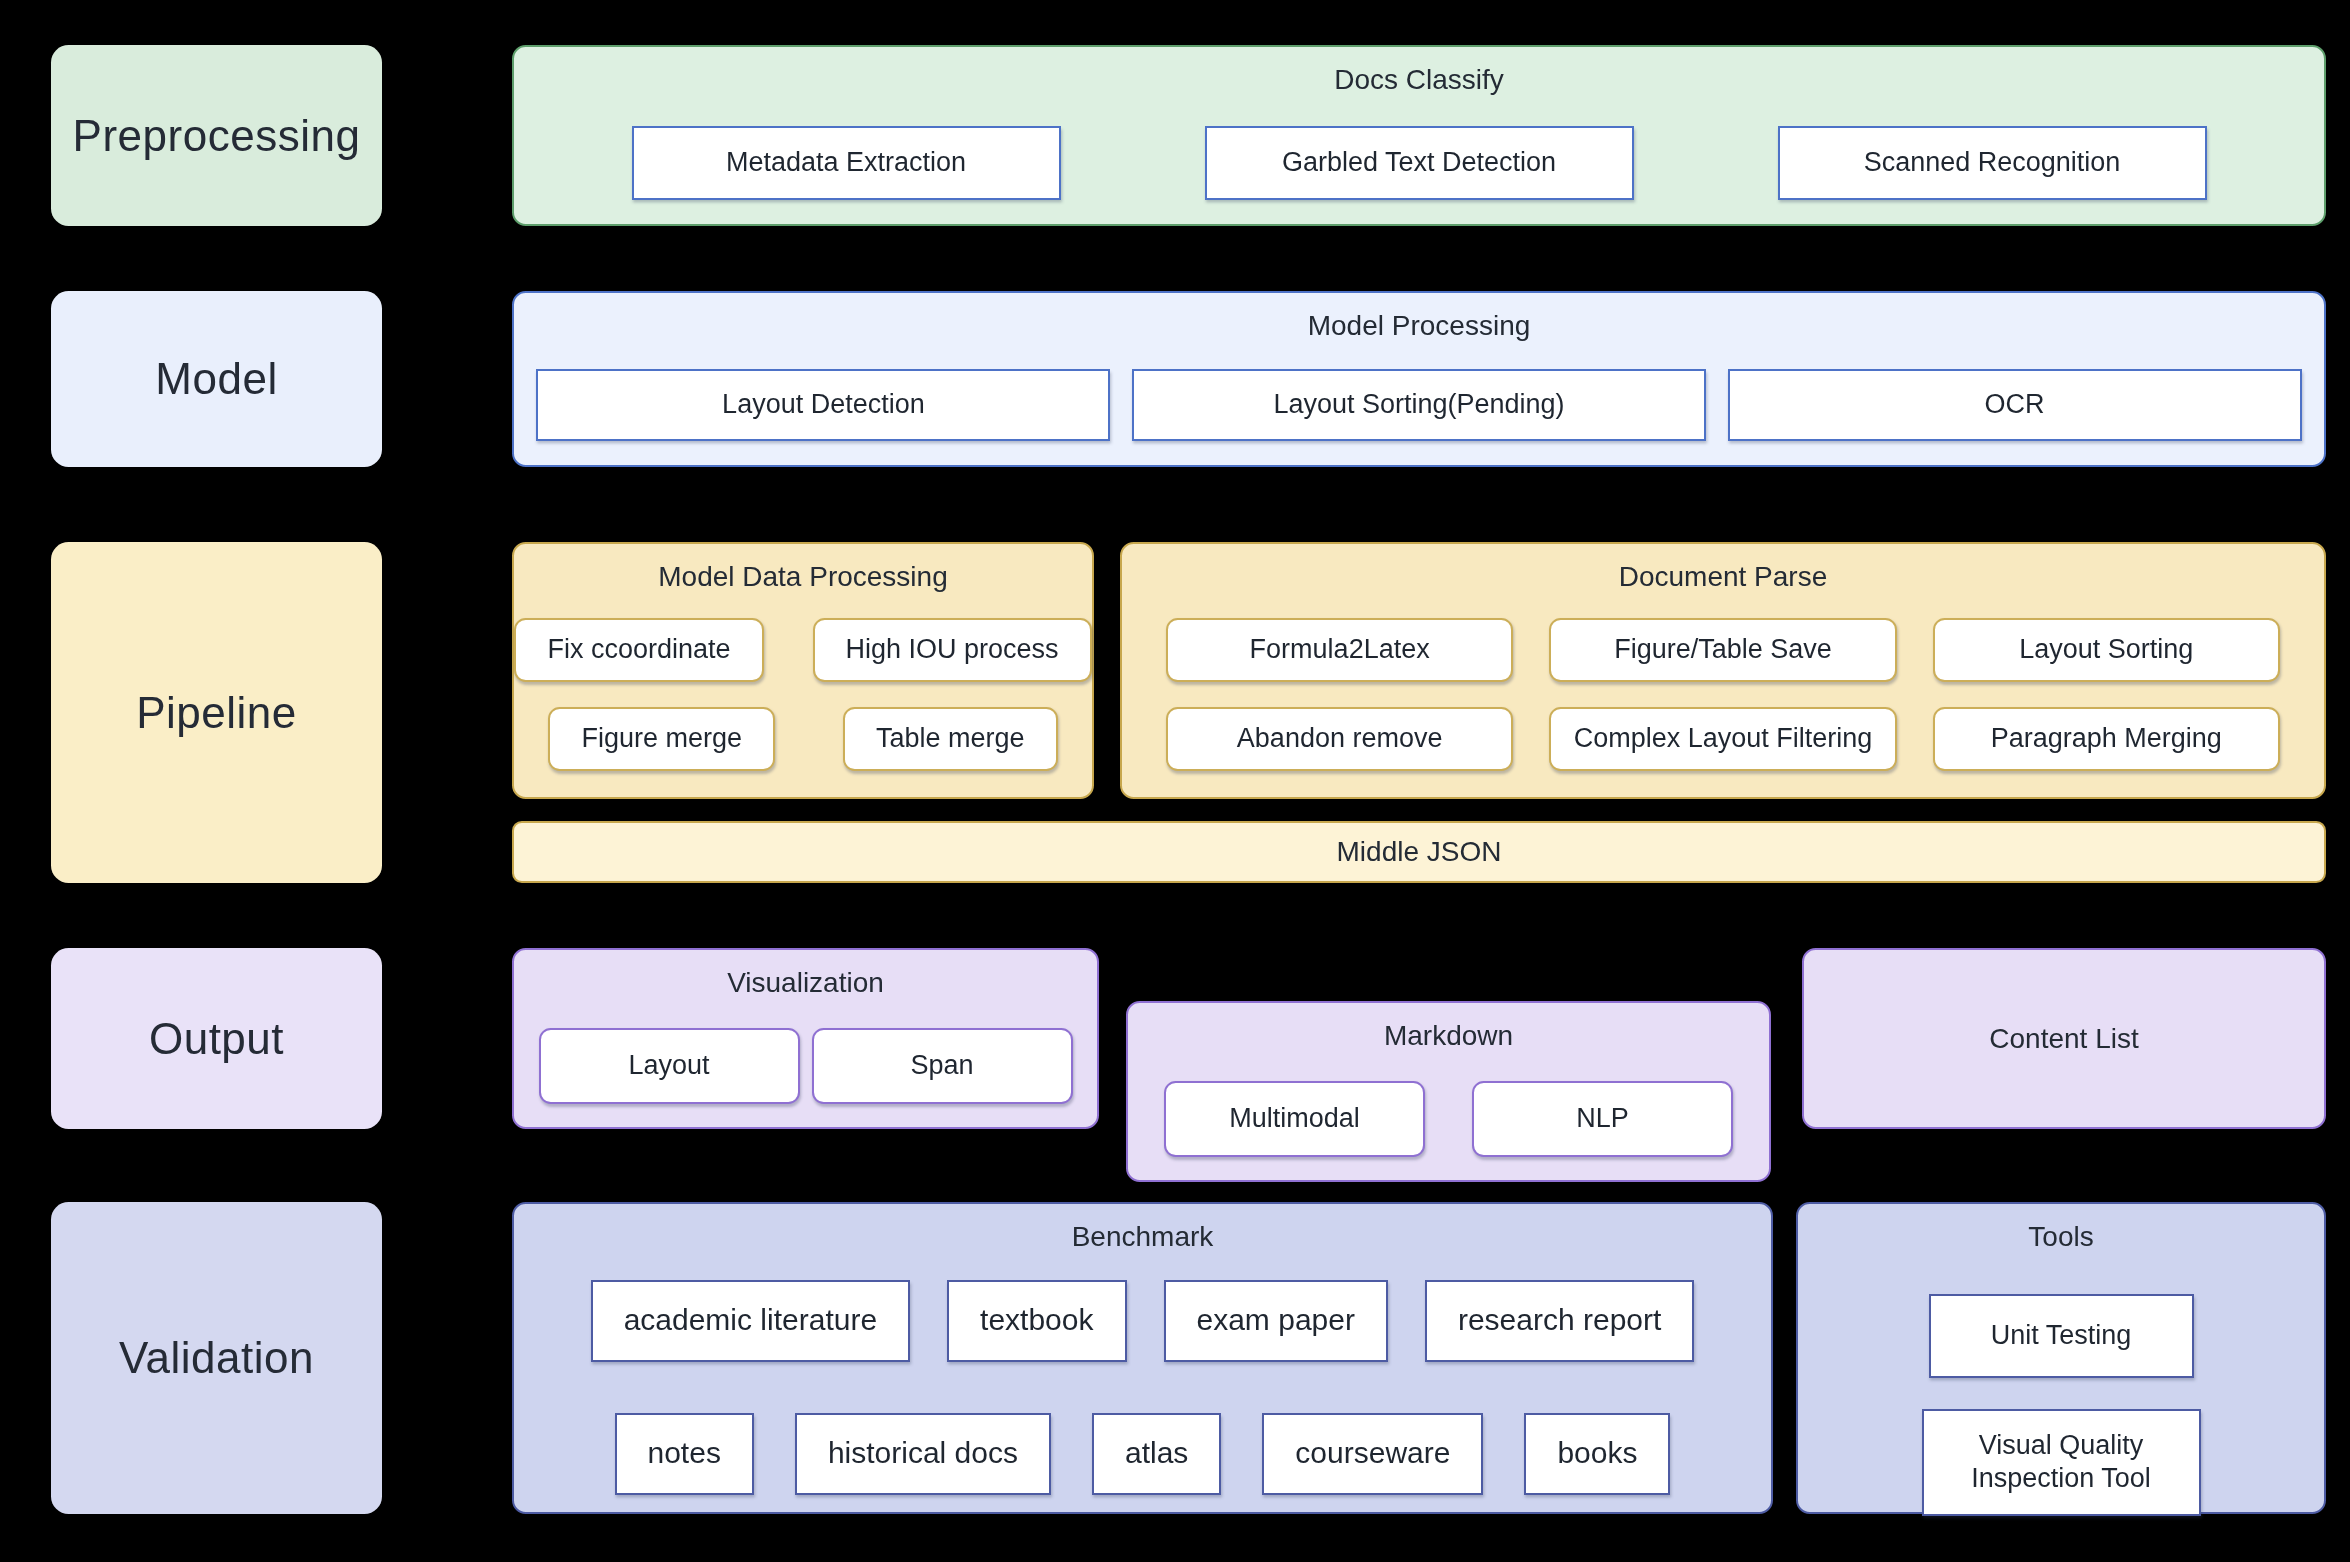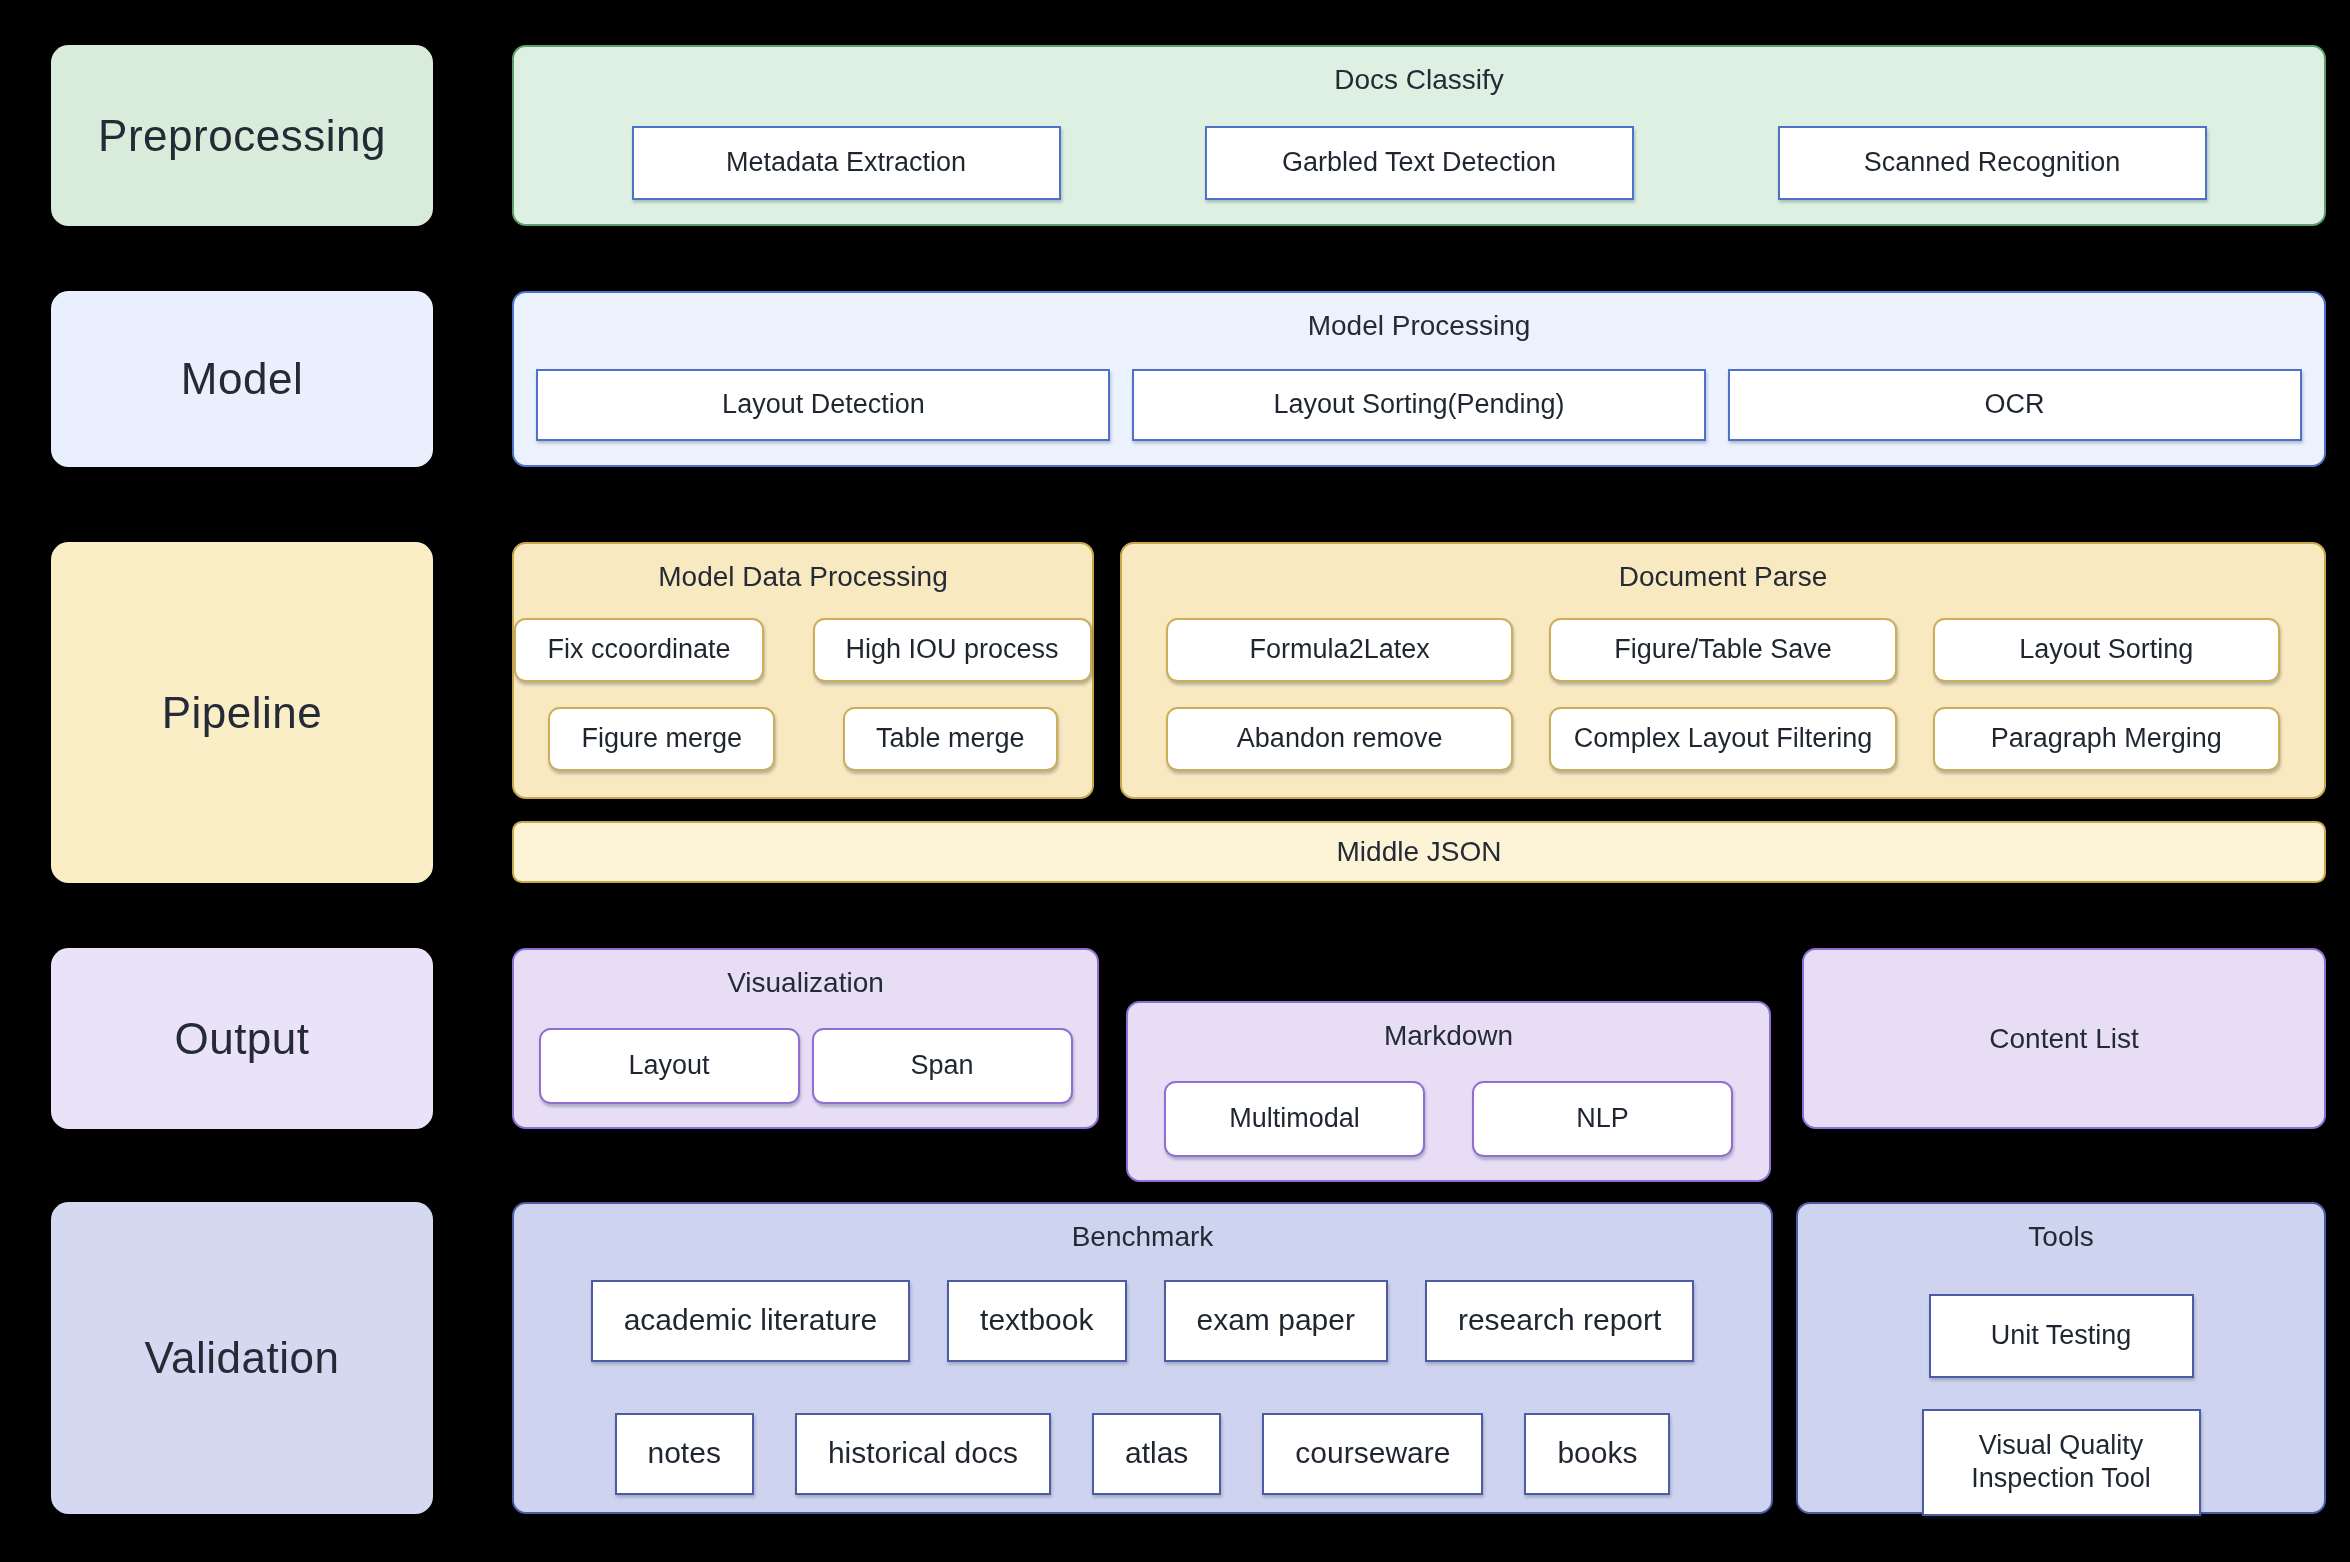--- a/index.html
+++ b/index.html
@@ -1,21 +1,21 @@
 <!DOCTYPE html>
 <html><head>
 <meta charset="utf-8">
 <style>
   html, body { margin:0; padding:0; background:#000; }
   .canvas {
     position:relative; width:2350px; height:1562px; background:#000000;
     font-family:"Liberation Sans","DejaVu Sans",sans-serif; color:#222831; overflow:hidden;
   }
   .rowlabel {
-    position:absolute; left:51px; width:382px; border-radius:17.6px;
+    position:absolute; left:51px; width:331px; border-radius:17.6px;
     display:flex; align-items:center; justify-content:center;
     font-size:44px; color:#252b36; letter-spacing:0.5px;
   }
   .lbl-green  { background:#d9ecdc; }
   .lbl-blue   { background:#e9effc; }
   .lbl-gold   { background:#faeec7; }
   .lbl-purple { background:#e9e2f8; }
   .lbl-navy   { background:#d4d8f0; }
 
   .container {

